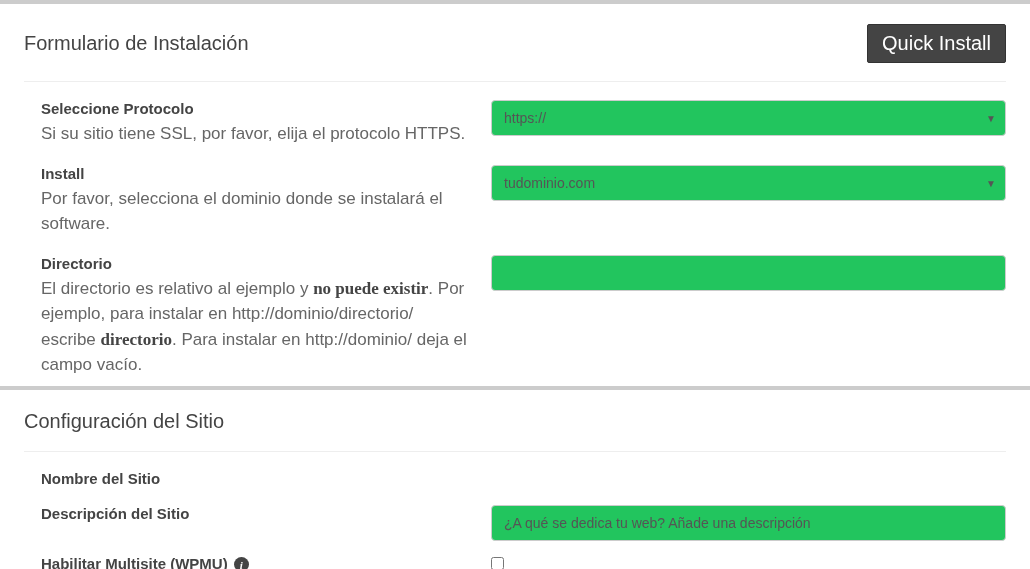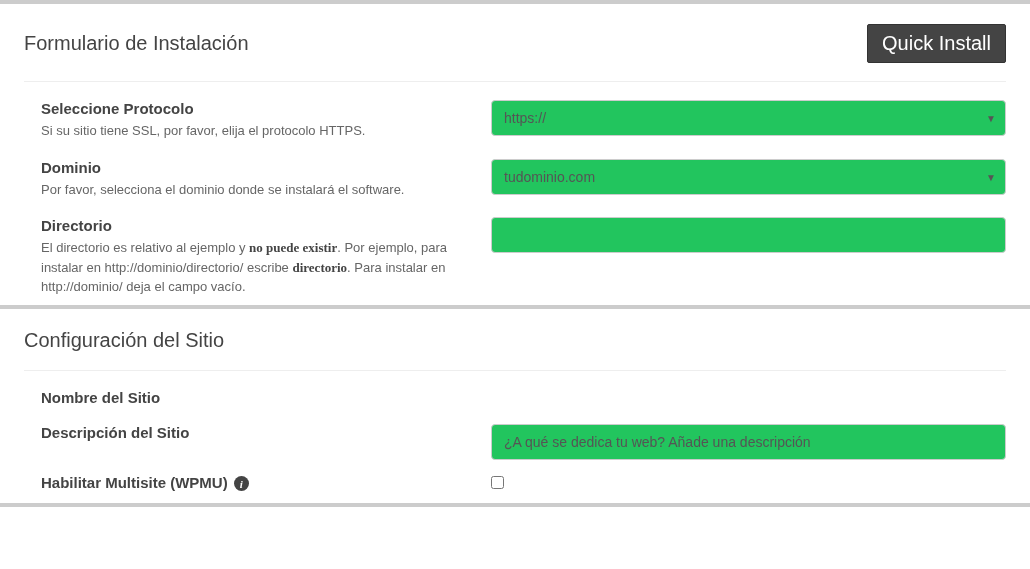--- a/index.html
+++ b/index.html
@@ -6,21 +6,21 @@
     body { font-family: -apple-system, BlinkMacSystemFont, "Segoe UI", Arial, sans-serif; background: #fff; color: #555; font-size: 14px; width: 1030px; }
     .hr-thick { height: 4px; background: #ccc; border: none; }
     .section { padding: 20px 24px 8px 24px; }
     .section-header { display: flex; justify-content: space-between; align-items: center; padding-bottom: 18px; border-bottom: 1px solid #eee; margin-bottom: 18px; }
     .section-title { font-size: 20px; font-weight: 400; color: #444; }
     .btn-dark { background: #444; color: #fff; border: 1px solid #333; padding: 7px 14px; font-size: 20px; cursor: pointer; border-radius: 2px; }
     .row { display: flex; margin-bottom: 18px; align-items: flex-start; }
     .col-label { width: 450px; padding-right: 20px; margin-left: 17px; }
     .col-field { flex: 1; }
     .label-title { font-size: 15px; font-weight: 600; color: #444; margin-bottom: 4px; display: block; }
-    .label-help { font-size: 13px; color: #666; line-height: 1.5; }
+    .label-help { font-size: 17px; color: #666; line-height: 1.5; }
     .label-help b { font-weight: 600; color: #444; font-family: Liberation Serif, serif; }
     select, input[type="text"] { width: 100%; padding: 8px 12px; border: 1px solid #ccc; border-radius: 4px; font-size: 14px; color: #555; background: #22c55e; height: 36px; }
     select { appearance: none; -webkit-appearance: none; background-image: none; padding-right: 30px; position: relative; }
     .select-wrap { position: relative; }
     .select-wrap::after { content: "▼"; position: absolute; right: 10px; top: 50%; transform: translateY(-50%); font-size: 10px; color: #555; pointer-events: none; }
     input[type="checkbox"] { width: 13px; height: 13px; margin-top: 2px; }
     .info-icon { display: inline-flex; align-items: center; justify-content: center; width: 15px; height: 15px; border-radius: 50%; background: #444; color: #fff; font-size: 11px; font-weight: bold; font-style: italic; font-family: serif; vertical-align: middle; margin-left: 2px; }
     .row.tight { margin-bottom: 14px; }
     .row:last-child { margin-bottom: 0; }
   </style>
@@ -44,21 +44,21 @@
       <div class="select-wrap">
         <select>
           <option>https://</option>
         </select>
       </div>
     </div>
   </div>
 
   <div class="row">
     <div class="col-label">
-      <span class="label-title">Dominio</span>
+      <span class="label-title">Install</span>
       <div class="label-help">Por favor, selecciona el dominio donde se instalará el software.</div>
     </div>
     <div class="col-field">
       <div class="select-wrap">
         <select>
           <option>tudominio.com</option>
         </select>
       </div>
     </div>
   </div>

